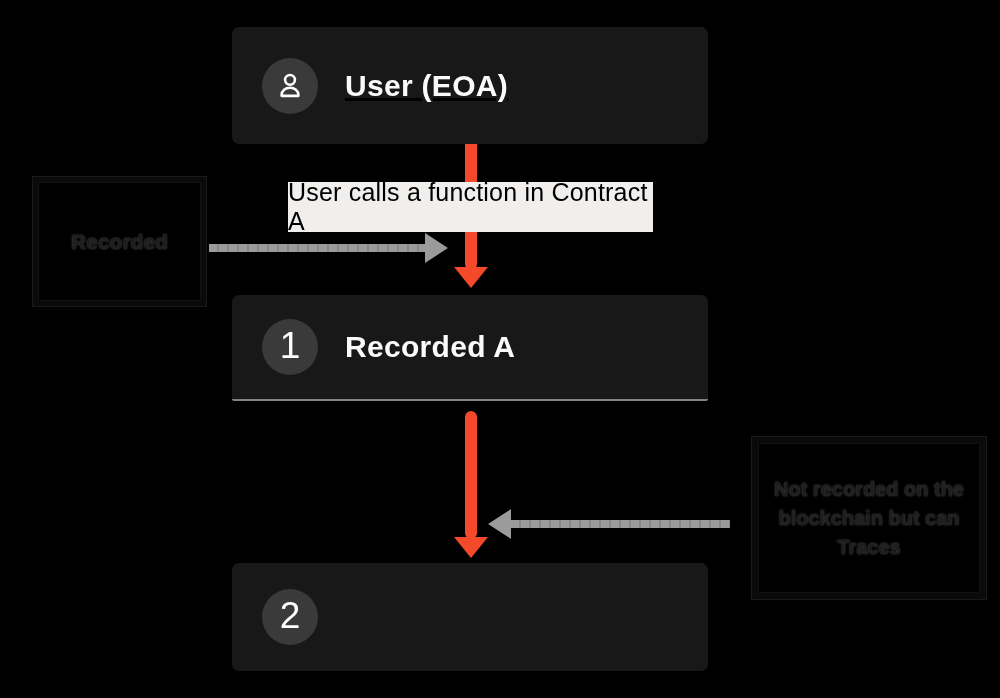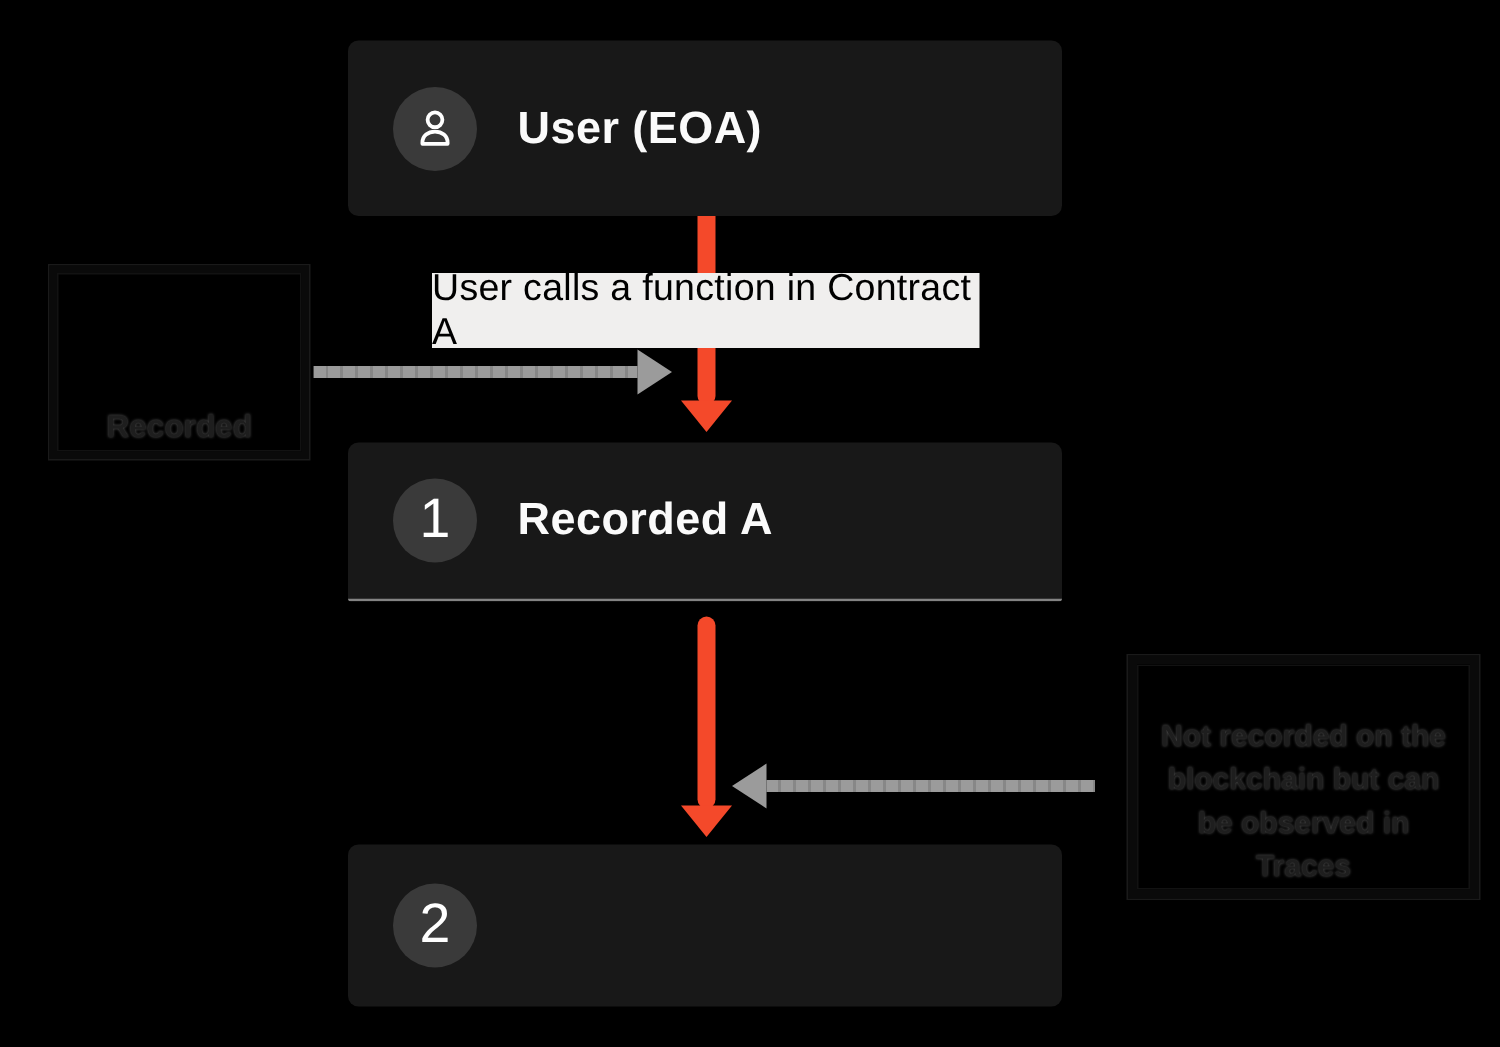--- a/index.html
+++ b/index.html
@@ -18,21 +18,21 @@
     left: 232px;
     width: 476px;
     background: #181818;
     border-radius: 7px;
     display: flex;
     align-items: center;
     padding-left: 30px;
     box-sizing: border-box;
     z-index: 3;
   }
-  .card-user      { top: 27px;  height: 117px; }
+  .card-user      { top: 27px;  height: 117px; text-decoration: underline; }
   .card-contract-a{ top: 295px; height: 106px; border-bottom: 2px solid #838383; border-bottom-left-radius: 2px; border-bottom-right-radius: 2px; }
   .card-contract-b{ top: 563px; height: 108px; }
 
   .badge {
     width: 56px; height: 56px;
     border-radius: 50%;
     background: #3a3a3a;
     display: flex; align-items: center; justify-content: center;
     flex: 0 0 auto;
   }
@@ -108,21 +108,21 @@
     box-sizing: border-box;
     background: #000000;
     border: 5px solid #0a0a0a;
     box-shadow: 0 0 0 1px rgba(255,255,255,0.10), inset 0 0 0 1px rgba(255,255,255,0.07);
     color: #1e1e1e;
     font-weight: 700;
     text-align: center;
     text-shadow: 0 0 2px rgba(255,255,255,0.34);
     display: flex;
     flex-direction: column;
-    justify-content: flex-end;
+    justify-content: center;
     z-index: 2;
   }
   .note-left  { left: 33px;  top: 177px; width: 173px; height: 129px; font-size: 21px; line-height: 32px; }
   .note-right { left: 752px; top: 437px; width: 234px; height: 162px; border-width: 6px; font-size: 20px; line-height: 29px; }
 
   .user-icon-svg { display: block; }
 </style>
 </head>
 <body>
 
@@ -165,20 +165,19 @@
   <div class="note note-left">
     <div>Recorded</div>
   </div>
 
   <div class="gline gline-1"></div>
   <div class="ghead ghead-right"></div>
 
   <div class="note note-right">
     <div>Not recorded on the</div>
     <div>blockchain but can</div>
-    <div>be observed in</div>
     <div>Traces</div>
   </div>
 
   <div class="ghead ghead-left"></div>
   <div class="gline gline-2"></div>
 
 </div>
 
 </body></html>

